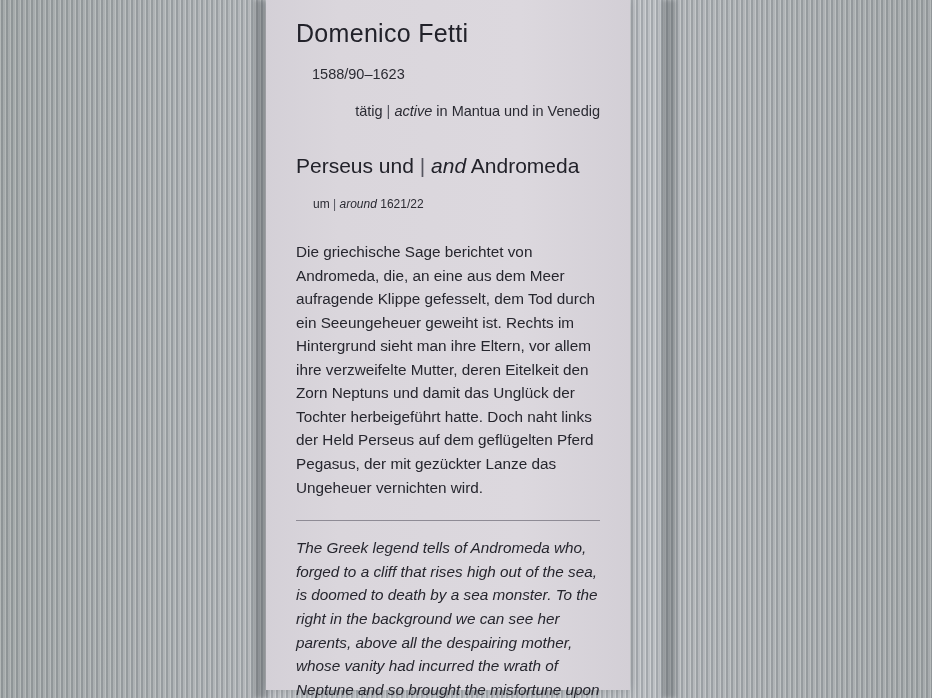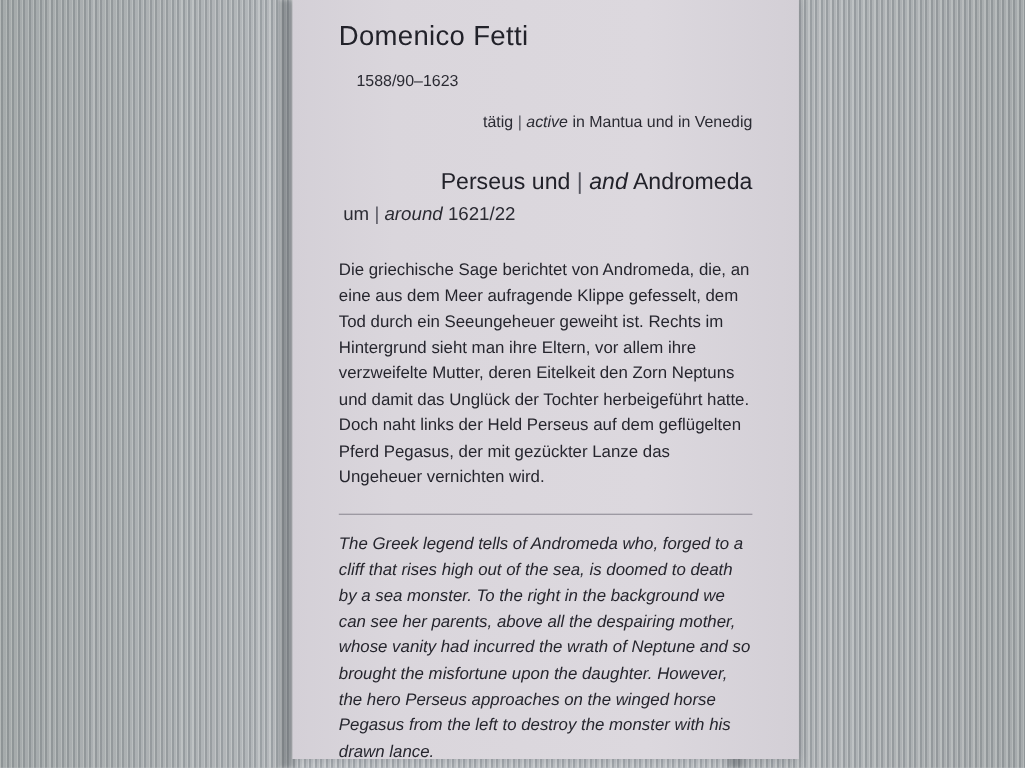--- a/index.html
+++ b/index.html
@@ -50,26 +50,26 @@
     filter: blur(2px);
   }
   .band-left  { left: 254px; }
   .band-right { left: 662px; }
 
   
   .label-panel {
     position: absolute;
     left: 266px;
     top: 0;
-    width: 460px;
+    width: 364px;
     height: 690px;
     background: #d8d4da;
     background-image: linear-gradient(to right, #d4d0d7 0%, #dad6dc 20%, #dcd8de 70%, #d3cfd6 100%);
     box-shadow: 0 0 10px rgba(60,60,70,0.22);
-    padding: 0 42px;
+    padding: 0 30px;
     box-sizing: border-box;
     color: #2b2b31;
   }
   .label-inner {
     padding-top: 18px;
   }
 
   .artist-name {
     font-size: 25px;
     font-weight: 400;
@@ -96,27 +96,26 @@
 
   .title-block {
     margin-top: 31px;
   }
   .artwork-title {
     font-size: 21px;
     font-weight: 400;
     line-height: 1.25;
     margin: 0 0 4px 0;
     color: #22222a;
-    text-align: right;
   }
   .artwork-title .it { font-style: italic; }
   .artwork-date {
-    font-size: 17px;
+    font-size: 12px;
     line-height: 1.4;
-    margin: 4px;
+    margin: 17px;
     color: #2b2b33;
   }
   .artwork-date .it { font-style: italic; }
 
   .desc-de {
     margin-top: 27px;
     font-size: 15.3px;
     line-height: 1.54;
     color: #26262e;
   }

